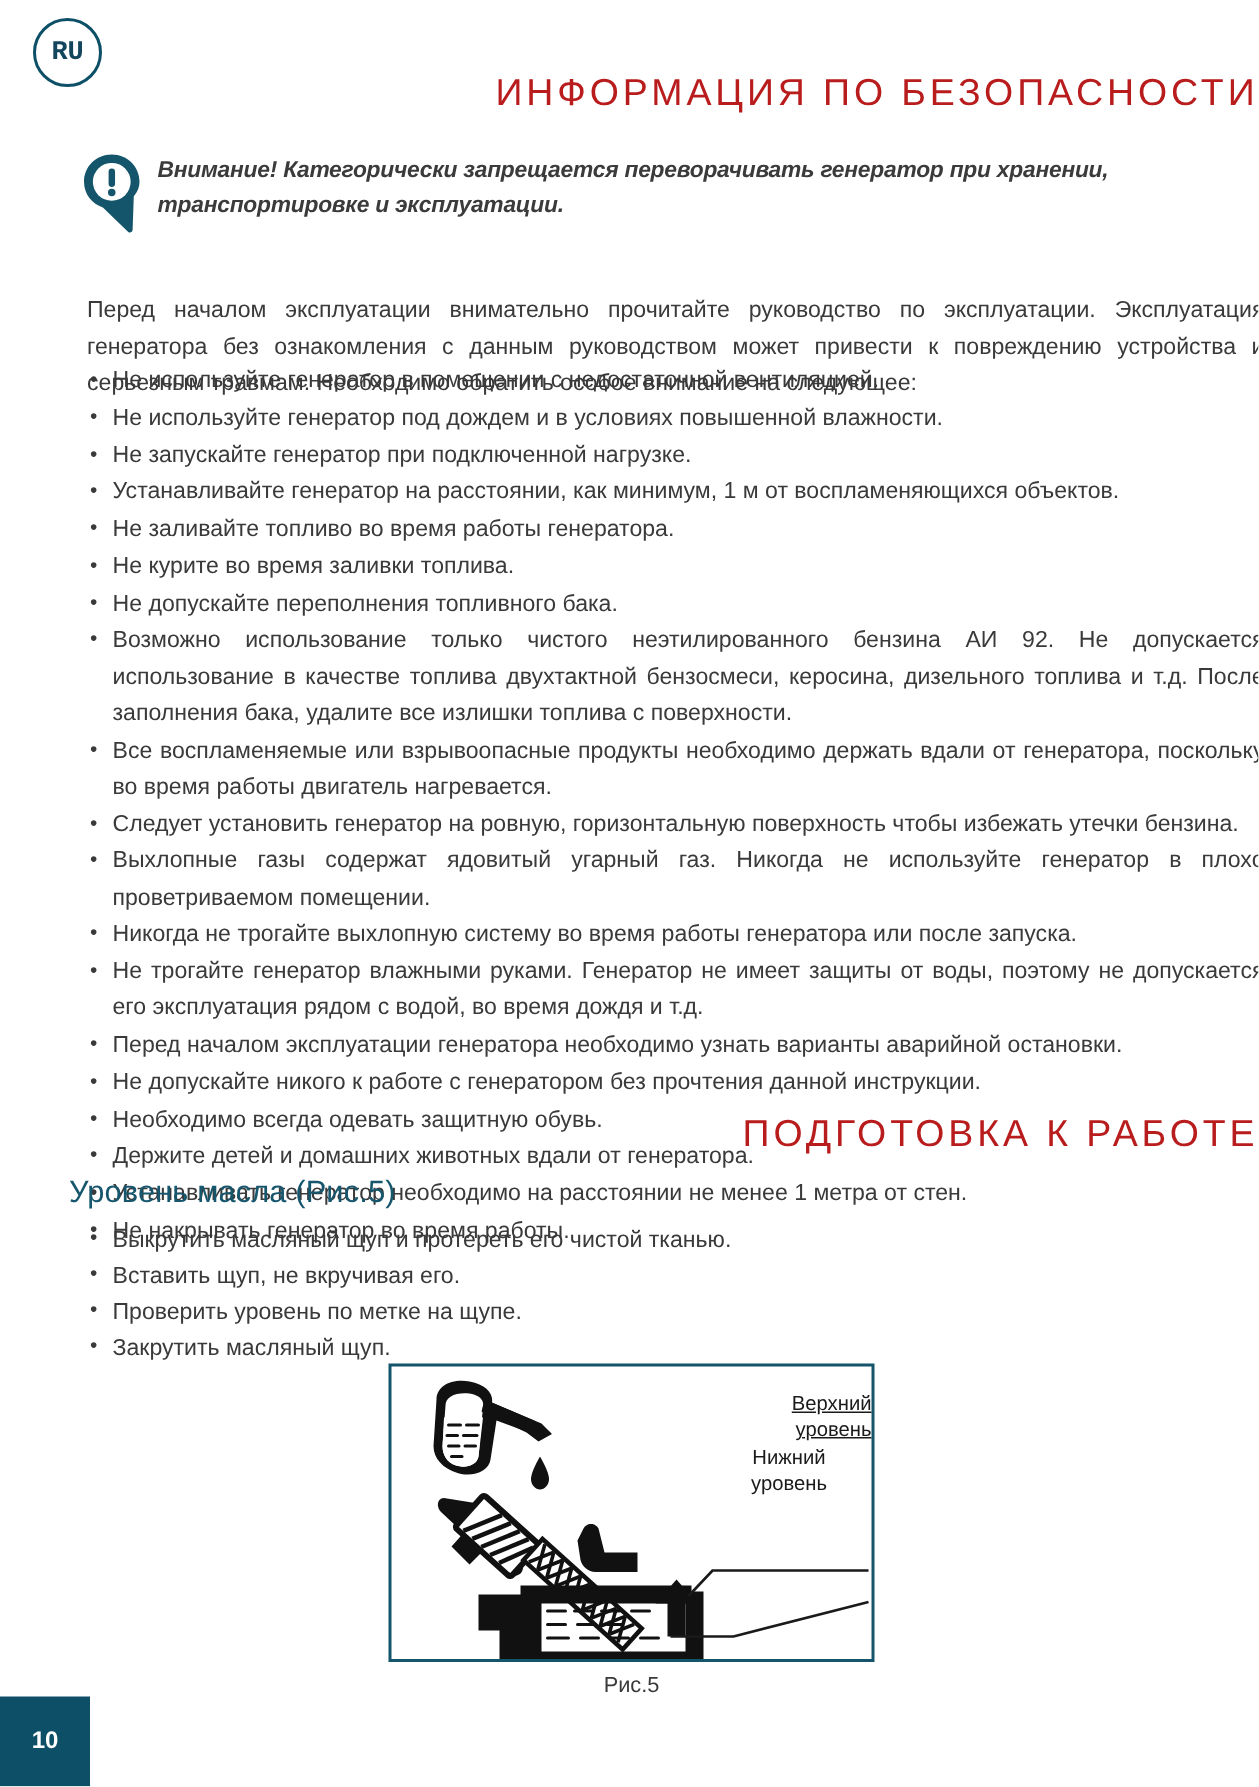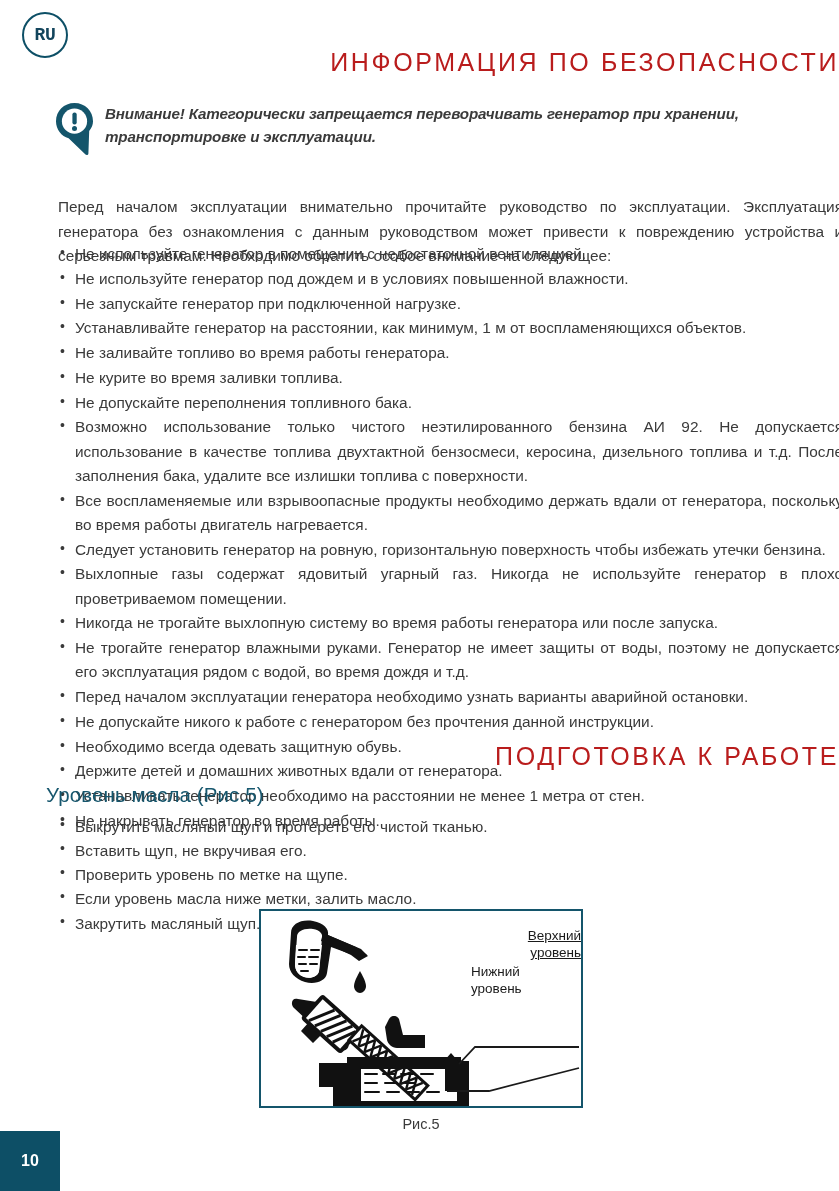--- a/index.html
+++ b/index.html
@@ -246,21 +246,20 @@
   </ul>
 
   <h1 class="section-title" id="title-prep">ПОДГОТОВКА К РАБОТЕ</h1>
 
   <h2 class="sub-title">Уровень масла (Рис.5)</h2>
 
   <ul class="bullets" id="list-oil">
     <li>Выкрутить масляный щуп и протереть его чистой тканью.</li>
     <li>Вставить щуп, не вкручивая его.</li>
     <li>Проверить уровень по метке на щупе.</li>
-    <li>Если уровень масла ниже метки, залить масло.</li>
     <li>Закрутить масляный щуп.</li>
   </ul>
 
   <div class="figure-box">
     <svg width="320" height="195" viewBox="0 0 320 195" xmlns="http://www.w3.org/2000/svg">
       <g fill="#111111" stroke="none">
 
         <path d="M30 22 C30 13 40 8 52 10 C63 12 68 18 67 24 L95 36 L106 44 L99 49 L92 44 L70 36
                  L66 62 C65 70 54 74 44 71 C34 68 28 61 28 53 Z" fill="#111111"></path>
         <path d="M36 26 C36 20 43 17 52 18 C59 19 62 23 61 27 L58 60 C57 66 49 68 43 66
@@ -353,21 +352,21 @@
         <polyline points="198,153 214,136 318,136"></polyline>
         <polyline points="186,180 228,180 318,157"></polyline>
       </g>
     </svg>
 
     <div style="position:absolute; left:200px; top:16px; width:120px; text-align:right;
                 font-size:13.5px; line-height:1.28; color:#1a1a1a;text-decoration:underline;">
       <div>Верхний</div>
       <div>уровень</div>
     </div>
-    <div style="position:absolute; left:210px; top:52px; width:110px; text-align:left;
+    <div style="position:absolute; left:210px; top:52px; width:110px; text-align:center;
                 font-size:13.5px; line-height:1.28; color:#1a1a1a;">
       <div>Нижний</div>
       <div>уровень</div>
     </div>
   </div>
 
   <div class="fig-caption">Рис.5</div>
 
   <div class="page-number">
     <span>10</span>

